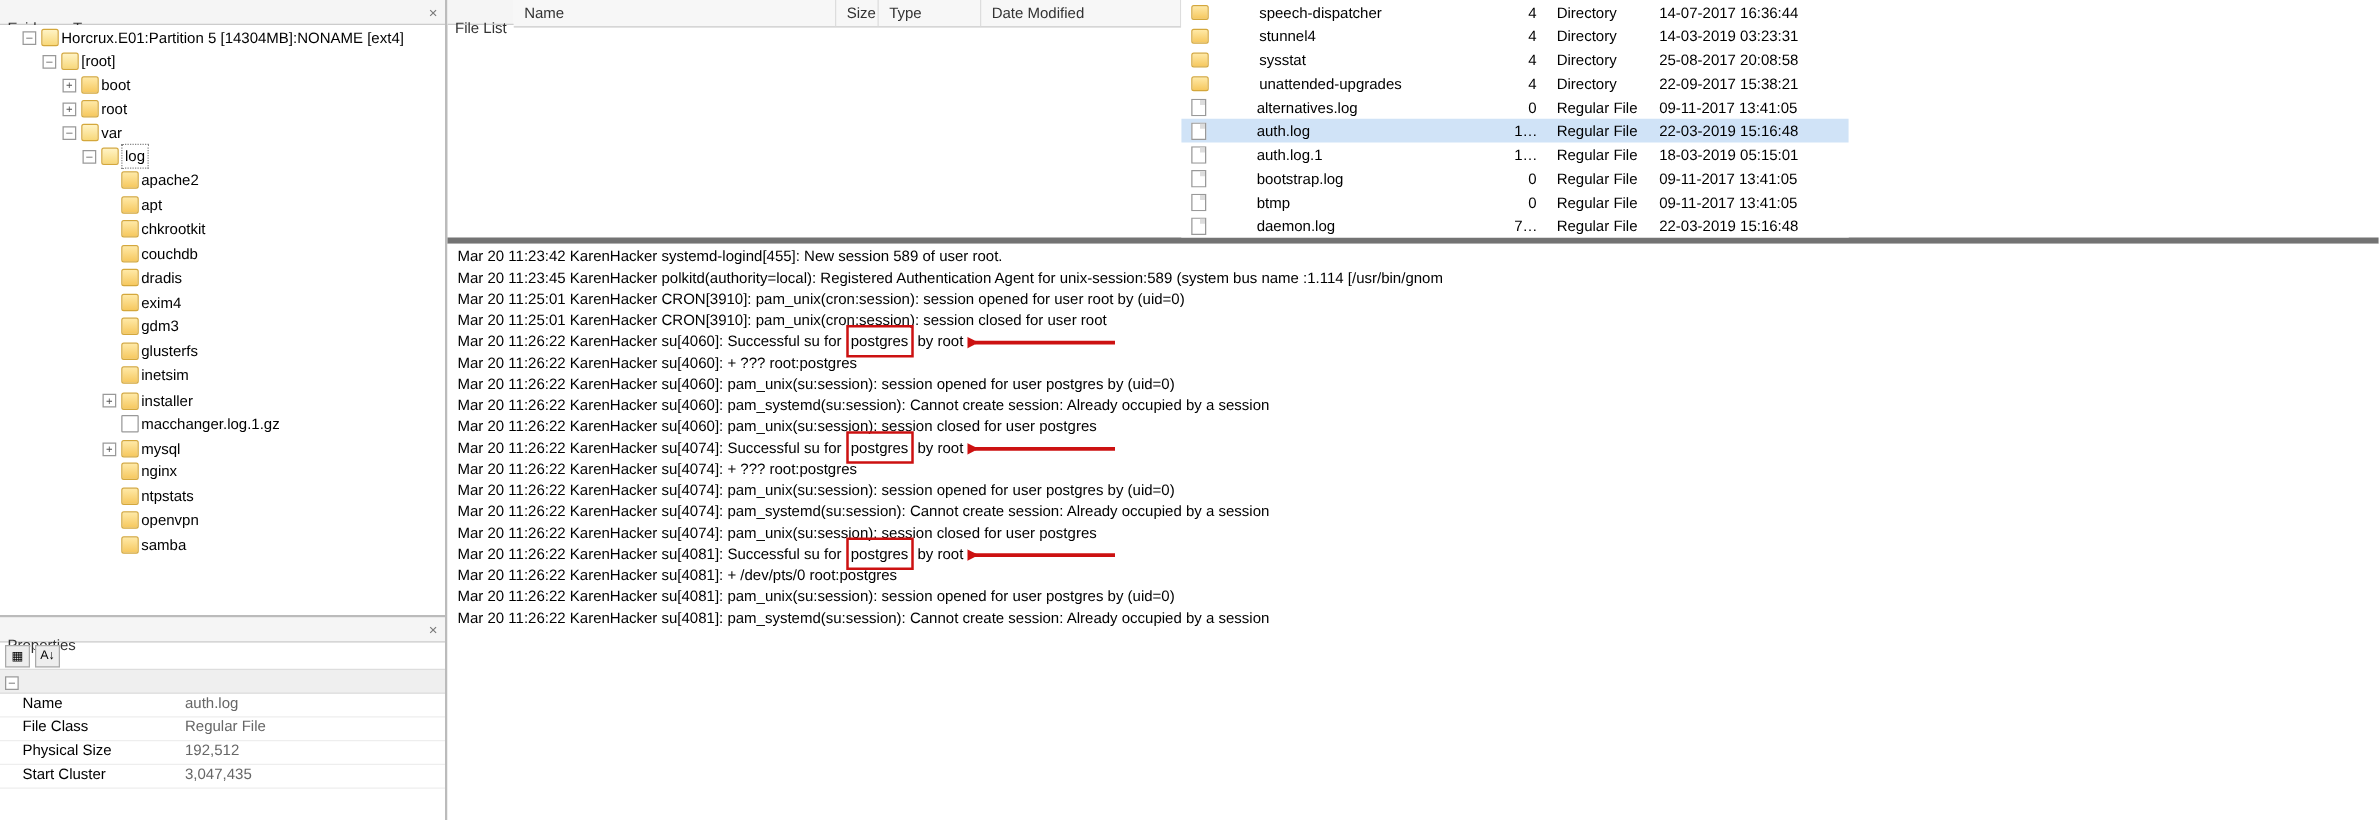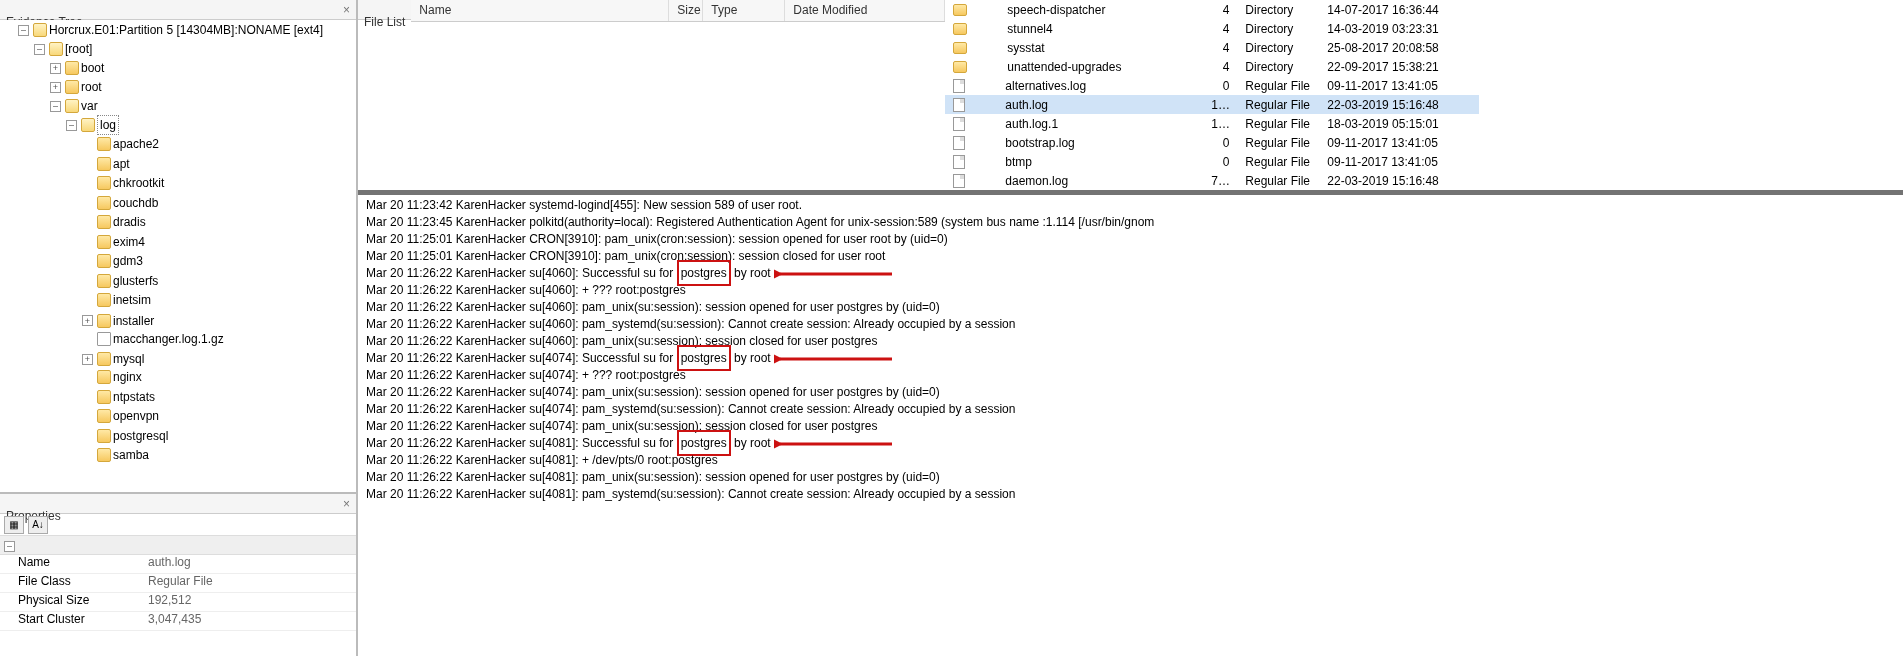--- a/index.html
+++ b/index.html
@@ -176,25 +176,20 @@
                               <span>ntpstats</span>
                             </span></li>
                           <li><span class="tree-row">
                               <span class="tree-exp empty"></span>
                               <span class="tree-icon folder closed"></span>
                               <span>openvpn</span>
                             </span></li>
                           <li><span class="tree-row">
                               <span class="tree-exp empty"></span>
                               <span class="tree-icon folder closed"></span>
-                              <span>postgresql</span>
-                            </span></li>
-                          <li><span class="tree-row">
-                              <span class="tree-exp empty"></span>
-                              <span class="tree-icon folder closed"></span>
                               <span>samba</span>
                             </span></li>
                         </ul>
                   </li>
                 </ul>
               </li>
             </ul>
           </li>
         </ul>
       </li>

